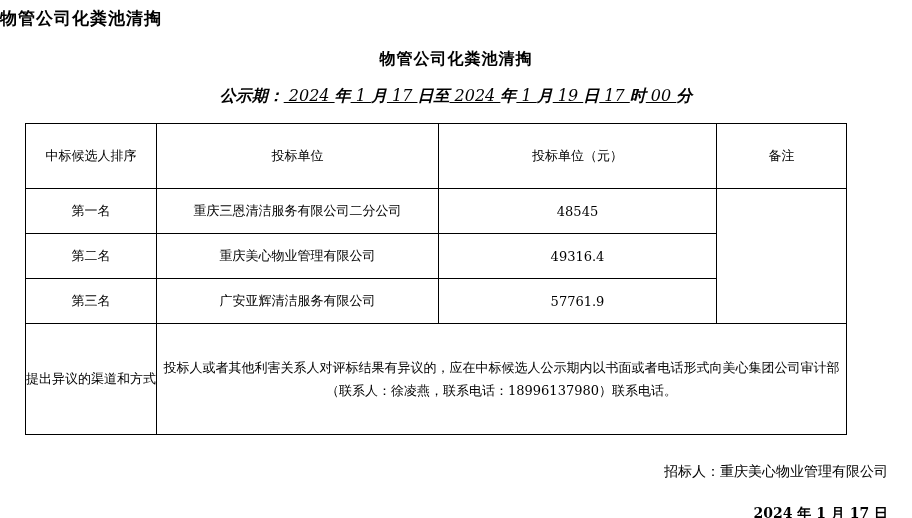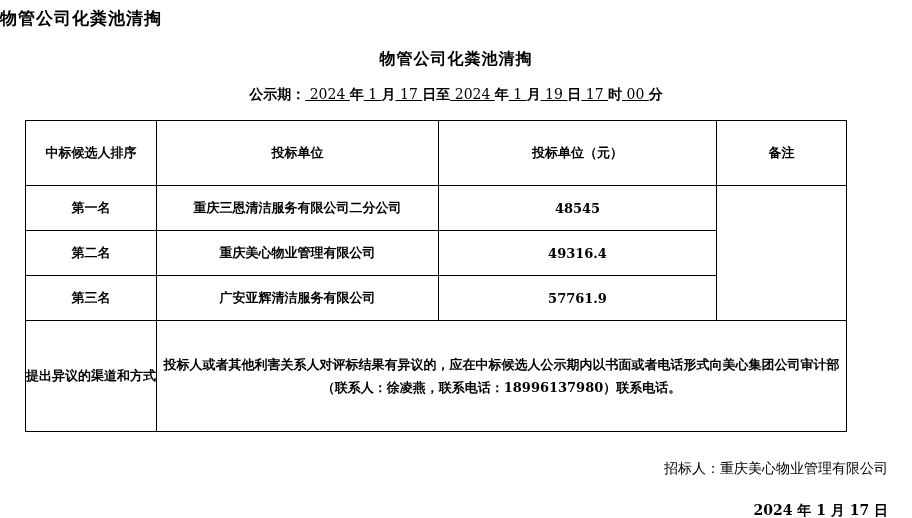--- a/index.html
+++ b/index.html
@@ -17,35 +17,34 @@
   }
   .doc-subtitle {
     margin-top: 19px;
     text-align: center;
     font-size: 16px; font-weight: bold;
     letter-spacing: 1px;
   }
   .period {
     margin-top: 16px;
     text-align: center;
-    font-size: 14px; font-weight: bold;
+    font-size: 16px; font-weight: bold; font-style: italic;
   }
   .u-num {
     font-family: "DejaVu Serif", serif;
     font-weight: normal;
     text-decoration: underline;
     white-space: pre;
   }
   table.candidates {
     border-collapse: collapse;
     table-layout: fixed;
     margin: 16px 0 0 25px;
     width: 821px;
     font-size: 13px;
-    font-weight: bold;
   }
   table.candidates td {
     border: 1px solid #000000;
     text-align: center;
     vertical-align: middle;
     padding: 0;
     overflow: hidden;
   }
   col.c1 { width: 131px; }
   col.c2 { width: 282px; }

